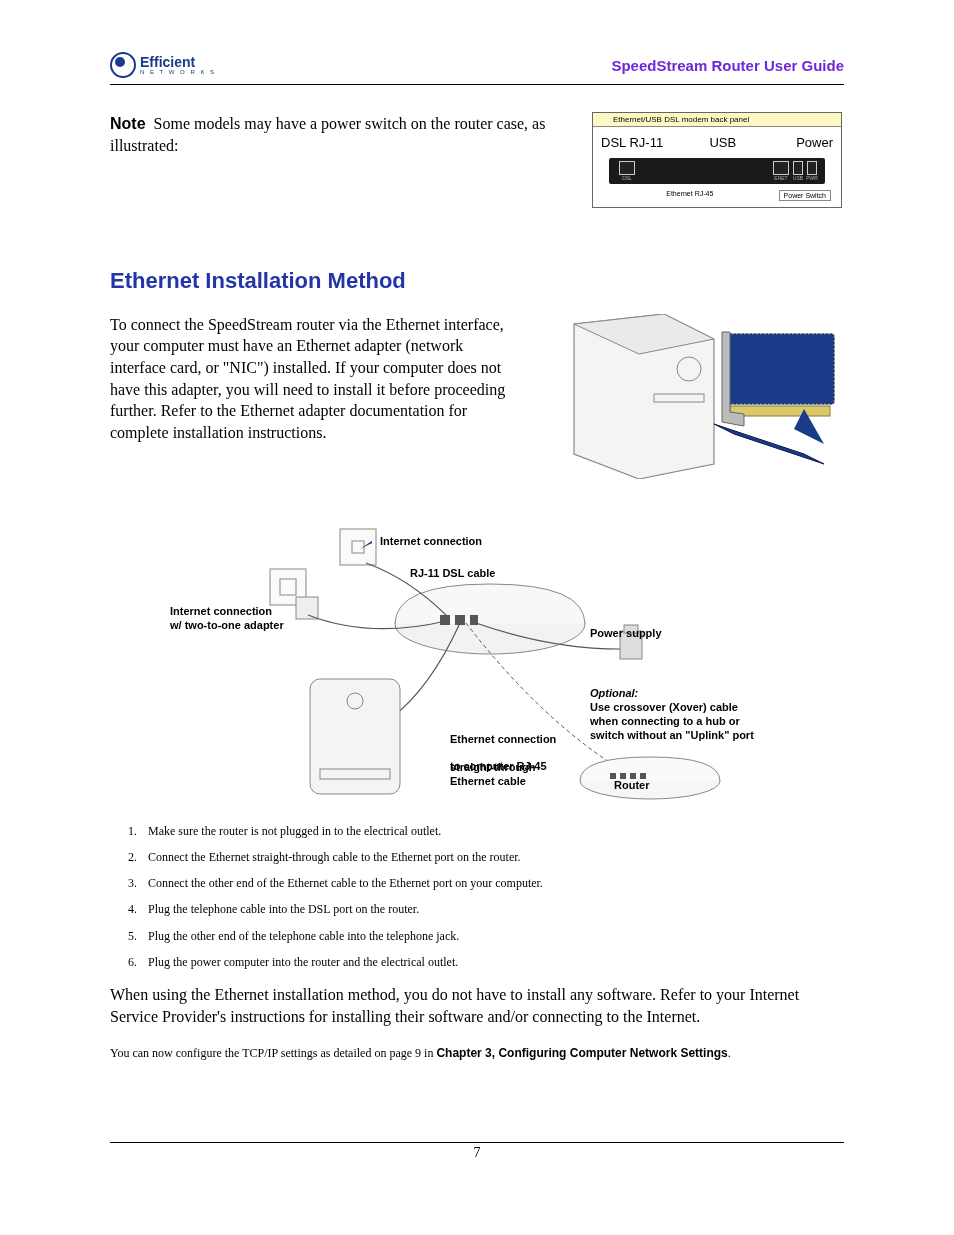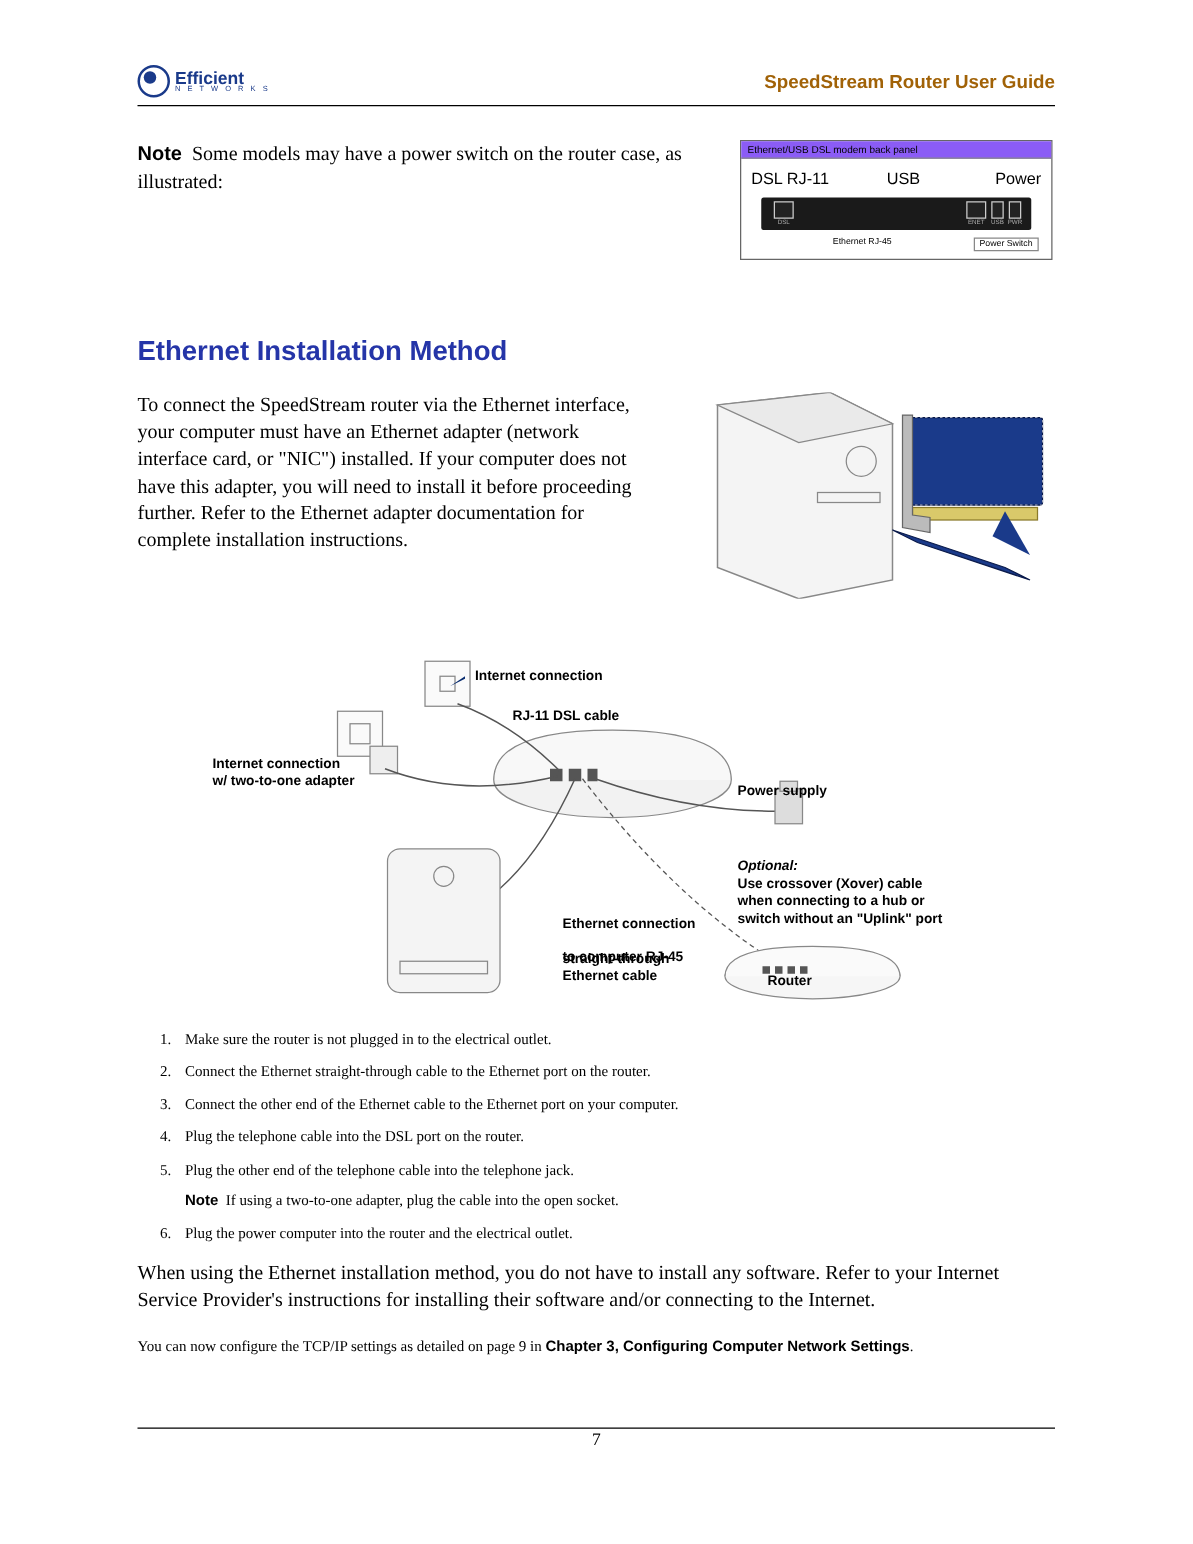--- a/index.html
+++ b/index.html
@@ -53,21 +53,21 @@
     font-family: Arial, sans-serif;
     font-size: 6px;
     letter-spacing: 2px;
     color: #1a3a8a;
     line-height: 1;
   }
   .header-title {
     font-family: Arial, sans-serif;
     font-weight: bold;
     font-size: 15px;
-    color: #a16207;
+    color: #6d28d9;
   }
   .note-block {
     margin-top: 28px;
     font-size: 16px;
     line-height: 1.4;
     width: 470px;
   }
   .note-label {
     font-family: Arial, sans-serif;
     font-weight: bold;
@@ -76,22 +76,22 @@
     position: absolute;
     top: 112px;
     right: 112px;
     width: 248px;
     border: 1px solid #666;
     font-family: Arial, sans-serif;
     font-size: 8px;
     background: #fff;
   }
   .panel-title {
-    background: #8b5cf6;
-    padding: 2px 5px;
+    background: #fef9c3;
+    padding: 2px 20px;
     border-bottom: 1px solid #888;
   }
   .panel-labels-top {
     display: flex;
     padding: 8px 8px 4px 8px;
     font-size: 13px;
   }
   .panel-labels-top > div:nth-child(1){ flex:0 0 35%; }
   .panel-labels-top > div:nth-child(2){ flex:0 0 35%; text-align:center;}
   .panel-labels-top > div:nth-child(3){ flex:1; text-align:right;}
@@ -338,23 +338,20 @@
     <div class="diagram-label" style="left:504px; top:260px;">Router</div>
   </div>
 
   <ol class="ol-steps">
     <li><span>Make sure the router is not plugged in to the electrical outlet.</span></li>
     <li><span>Connect the Ethernet straight-through cable to the Ethernet port on the router.</span></li>
     <li><span>Connect the other end of the Ethernet cable to the Ethernet port on your computer.</span></li>
     <li><span>Plug the telephone cable into the DSL port on the router.</span></li>
     <li>
       <span>Plug the other end of the telephone cable into the telephone jack.</span>
-      <div class="step-note">
-        <span class="note-label">Note</span>&nbsp;&nbsp;<span>If using a two-to-one adapter, plug the cable into the open socket.</span>
-      </div>
     </li>
     <li><span>Plug the power computer into the router and the electrical outlet.</span></li>
   </ol>
 
   <div class="closing-para">When using the Ethernet installation method, you do not have to install any software. Refer to your Internet Service Provider's instructions for installing their software and/or connecting to the Internet.</div>
 
   <div class="closing-para-2">
     <span>You can now configure the TCP/IP settings as detailed on page 9 in </span><span class="bold">Chapter 3, Configuring Computer Network Settings</span><span>.</span>
   </div>
 

